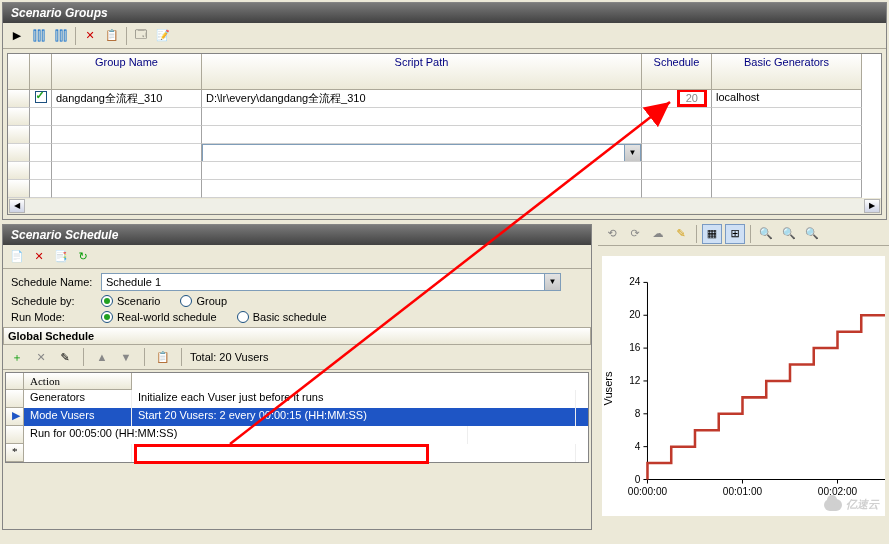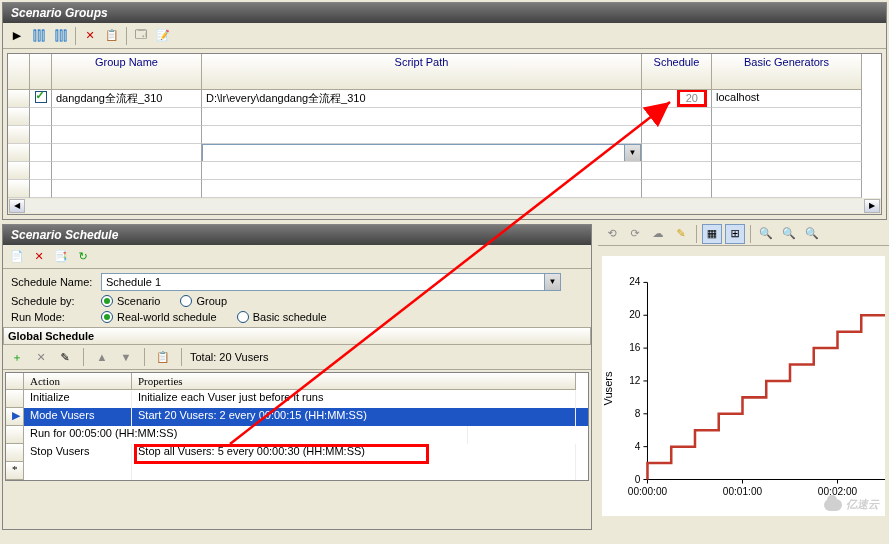--- a/index.html
+++ b/index.html
@@ -210,40 +210,34 @@
       <span class="tb-sep"></span>
       <span class="tb-btn">📋</span>
       <span class="tb-sep"></span>
       <span class="gs-total">Total: 20 Vusers</span>
     </div>
 
     <div class="action-grid">
       <div class="head">
         <div class="c" style="width:18px"></div>
         <div class="c" style="width:108px">Action</div>
-        <div class="c" style="width:444px">Properties</div>
       </div>
       <div class="r">
           <div class="c" style="width:18px"></div>
-          <div class="c" style="width:108px">Initialize</div>
+          <div class="c" style="width:108px">Generators</div>
           <div class="c" style="width:444px">Initialize each Vuser just before it runs</div>
         </div>
       <div class="r selected">
           <div class="c" style="width:18px;color:#1e55c5">▶</div>
           <div class="c" style="width:108px">Mode Vusers</div>
           <div class="c" style="width:444px;position:relative">Start 20 Vusers: 2 every 00:00:15 (HH:MM:SS)</div>
         </div>
       <div class="r">
           <div class="c" style="width:18px"></div>
           <div class="c" style="width:444px">Run for 00:05:00 (HH:MM:SS)</div>
-        </div>
-      <div class="r">
-          <div class="c" style="width:18px"></div>
-          <div class="c" style="width:108px">Stop Vusers</div>
-          <div class="c" style="width:444px">Stop all Vusers: 5 every 00:00:30 (HH:MM:SS)</div>
         </div>
       <div class="r">
           <div class="c" style="width:18px">*</div>
           <div class="c" style="width:108px"></div>
           <div class="c" style="width:444px"></div>
         </div>
     </div>
   </div>
 
   <div class="chart-panel">

